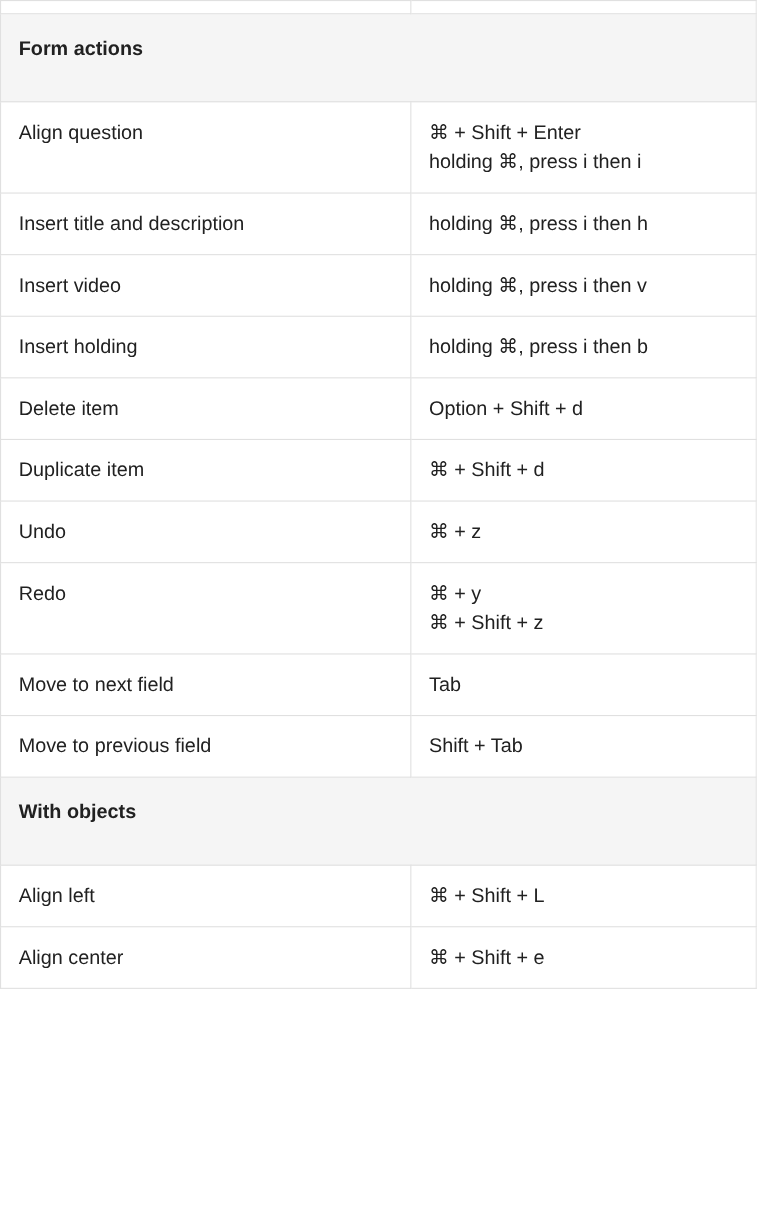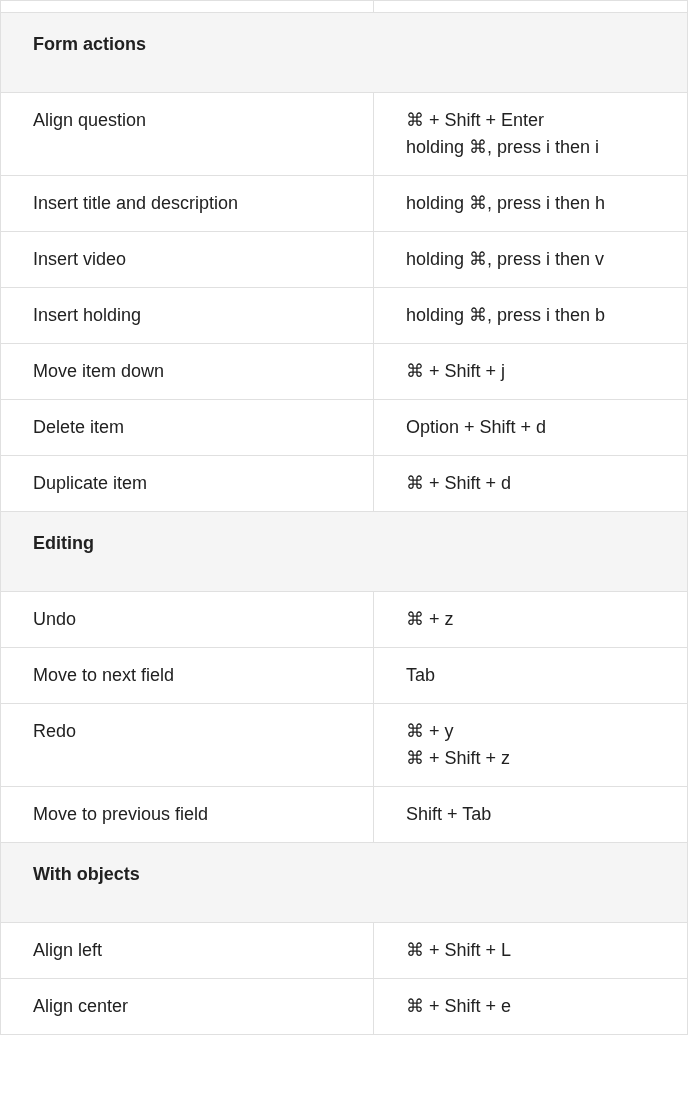--- a/index.html
+++ b/index.html
@@ -16,21 +16,21 @@
   }
   table {
     border-collapse: collapse;
     width: 100%;
     table-layout: fixed;
   }
   col.left { width: 373px; }
   col.right { width: auto; }
   td, th {
     border: 1px solid #e0e0e0;
-    padding: 14px 32px;
+    padding: 14px 16px;
     text-align: left;
     vertical-align: top;
     font-weight: 400;
     line-height: 1.5;
   }
   .section-header td {
     background: #f5f5f5;
     font-weight: 700;
     padding-top: 18px;
     padding-bottom: 34px;
@@ -80,57 +80,48 @@
             <span class="shortcut-line">holding ⌘, press i then v</span>
           </td>
         </tr>
         <tr>
           <td>Insert holding</td>
           <td>
             <span class="shortcut-line">holding ⌘, press i then b</span>
           </td>
         </tr>
         <tr>
-          <td>Move item down</td>
-          <td>
-            <span class="shortcut-line">⌘ + Shift + j</span>
-          </td>
-        </tr>
-        <tr>
           <td>Delete item</td>
           <td>
             <span class="shortcut-line">Option + Shift + d</span>
           </td>
         </tr>
         <tr>
           <td>Duplicate item</td>
           <td>
             <span class="shortcut-line">⌘ + Shift + d</span>
           </td>
         </tr>
-        <tr class="section-header">
-          <td colspan="2">Editing</td>
-        </tr>
         <tr>
           <td>Undo</td>
           <td>
             <span class="shortcut-line">⌘ + z</span>
           </td>
         </tr>
         <tr>
-          <td>Move to next field</td>
-          <td>
-            <span class="shortcut-line">Tab</span>
-          </td>
-        </tr>
-        <tr>
           <td>Redo</td>
           <td>
             <span class="shortcut-line">⌘ + y</span>
             <span class="shortcut-line">⌘ + Shift + z</span>
+          </td>
+        </tr>
+        <tr>
+          <td>Move to next field</td>
+          <td>
+            <span class="shortcut-line">Tab</span>
           </td>
         </tr>
         <tr>
           <td>Move to previous field</td>
           <td>
             <span class="shortcut-line">Shift + Tab</span>
           </td>
         </tr>
         <tr class="section-header">
           <td colspan="2">With objects</td>

